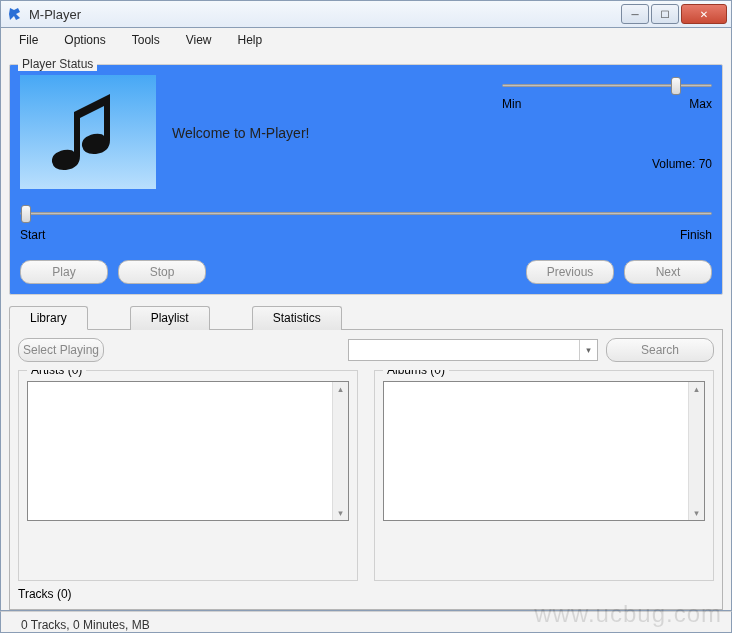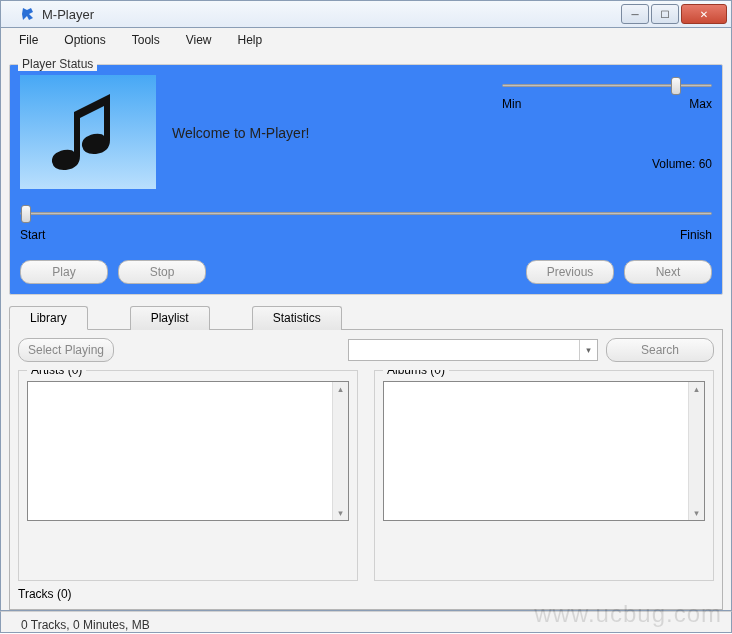--- a/index.html
+++ b/index.html
@@ -1,19 +1,19 @@
 <!DOCTYPE html>
 <html><head>
 <meta charset="utf-8">
 <style>
 * { box-sizing: border-box; margin: 0; padding: 0; font-family: "Segoe UI", Tahoma, sans-serif; font-size: 12px; }
 body { background: #fff; width: 732px; height: 634px; overflow: hidden; }
 
 
-.titlebar { height: 28px; background: linear-gradient(#f4f8fc, #e4ecf7); border: 1px solid #8a9db5; display: flex; align-items: center; padding-left: 19px; }
+.titlebar { height: 28px; background: linear-gradient(#f4f8fc, #e4ecf7); border: 1px solid #8a9db5; display: flex; align-items: center; padding-left: 6px; }
 .titlebar .icon { width: 16px; height: 16px; margin-right: 6px; }
 .titlebar .title { flex: 1; font-size: 13px; color: #333; }
 .winbtns { display: flex; height: 20px; margin-right: 4px; gap: 2px; }
 .winbtn { width: 28px; height: 20px; border: 1px solid #7a8aa0; background: linear-gradient(#f0f4fa, #d8e2ef); border-radius: 3px; display: flex; align-items: center; justify-content: center; font-size: 10px; color: #333; }
 .winbtn.close { background: linear-gradient(#e67a6a, #c94b36); color: #fff; border-color: #9c3827; width: 46px; }
 
 
 .menubar { height: 24px; background: #f3f3f3; display: flex; align-items: center; padding: 0 8px; gap: 6px; border-left: 1px solid #8a9db5; border-right: 1px solid #8a9db5; }
 .menuitem { padding: 3px 10px; color: #222; cursor: default; }
 
@@ -110,21 +110,21 @@
         </div>
         <div class="status-right">
           <div class="vol-row">
             <input type="range" class="slider" min="0" max="100" value="85" style="">
             <div class="vol-labels">
               <span>Min</span>
               <span>Max</span>
             </div>
           </div>
           <div class="welcome">Welcome to M-Player!</div>
-          <div class="vol-text">Volume: 60</div>
+          <div class="vol-text">Volume: 70</div>
         </div>
       </div>
       <div class="progress-row">
         <input type="range" class="slider" style="width: 100%;" min="0" max="100" value="0">
         <div class="progress-labels">
           <span>Start</span>
           <span>Finish</span>
         </div>
       </div>
       <div class="btn-row">
@@ -138,21 +138,21 @@
   </div>
 
   <div class="tabs">
     <div class="tab active">Library</div>
     <div class="tab">Playlist</div>
     <div class="tab">Statistics</div>
   </div>
 
   <div class="tabpanel">
     <div class="lib-top">
-      <button class="btn" style="width:96px">Select Playing</button>
+      <button class="btn" style="width:86px">Select Playing</button>
       <div class="spacer"></div>
       <div class="combo">
         <span class="arrow">▾</span>
       </div>
       <button class="btn" style="width:108px">Search</button>
     </div>
 
     <div class="lib-lists">
       <div class="listgroup">
         <span class="legend">Artists (0)</span>

